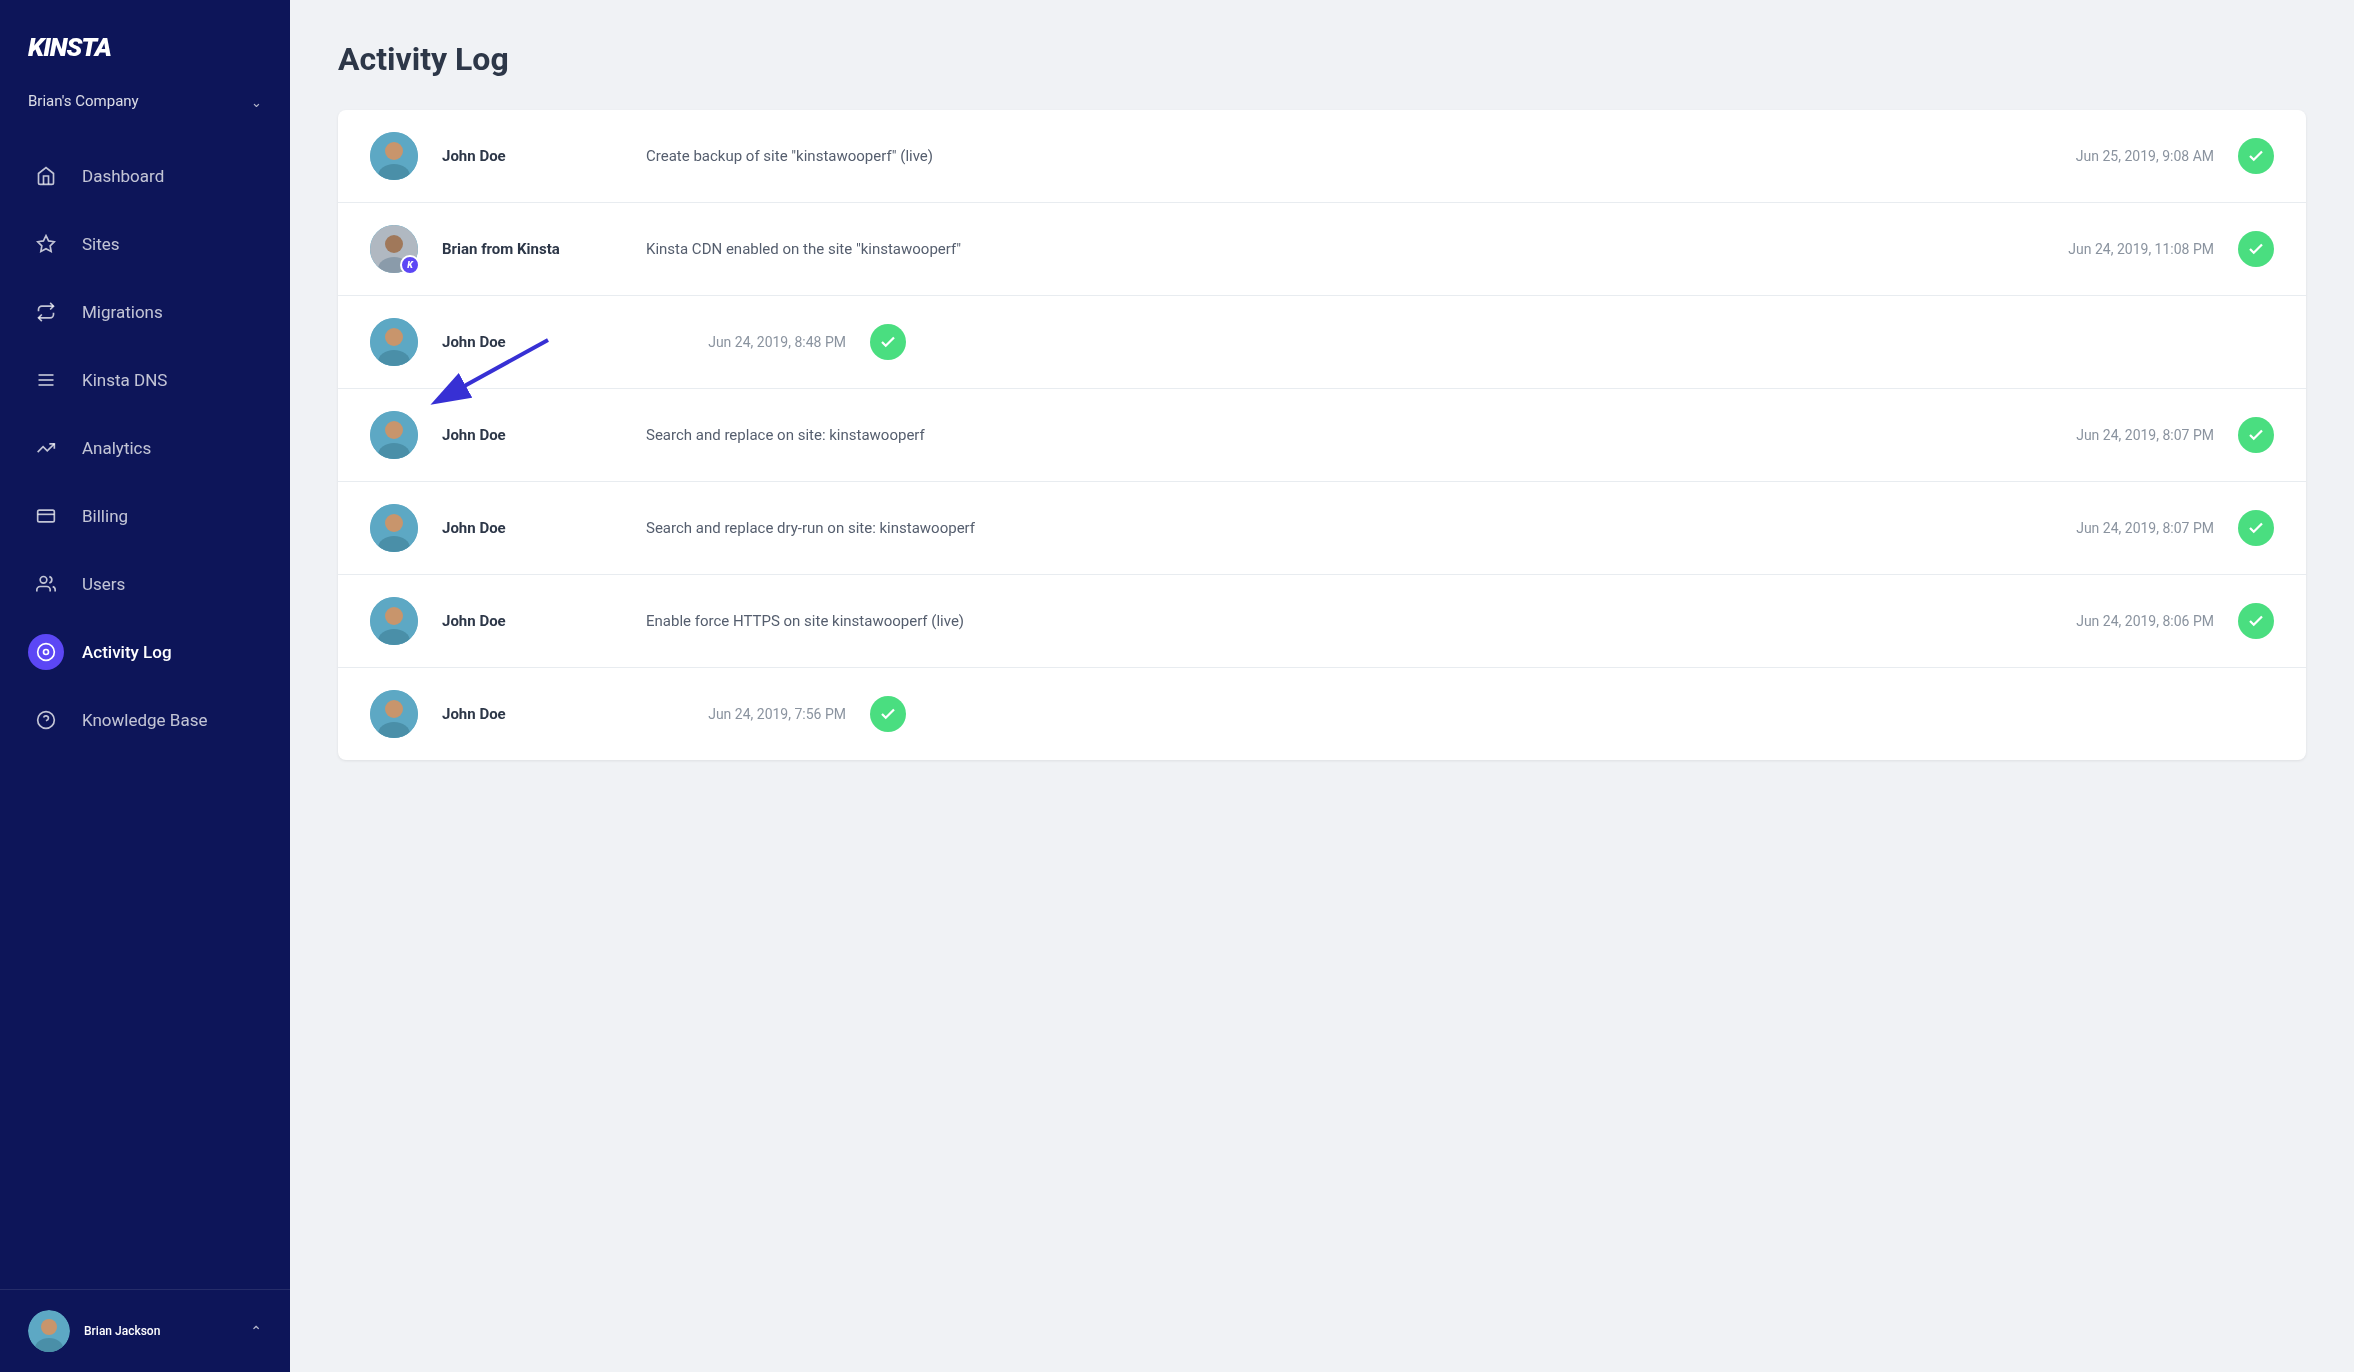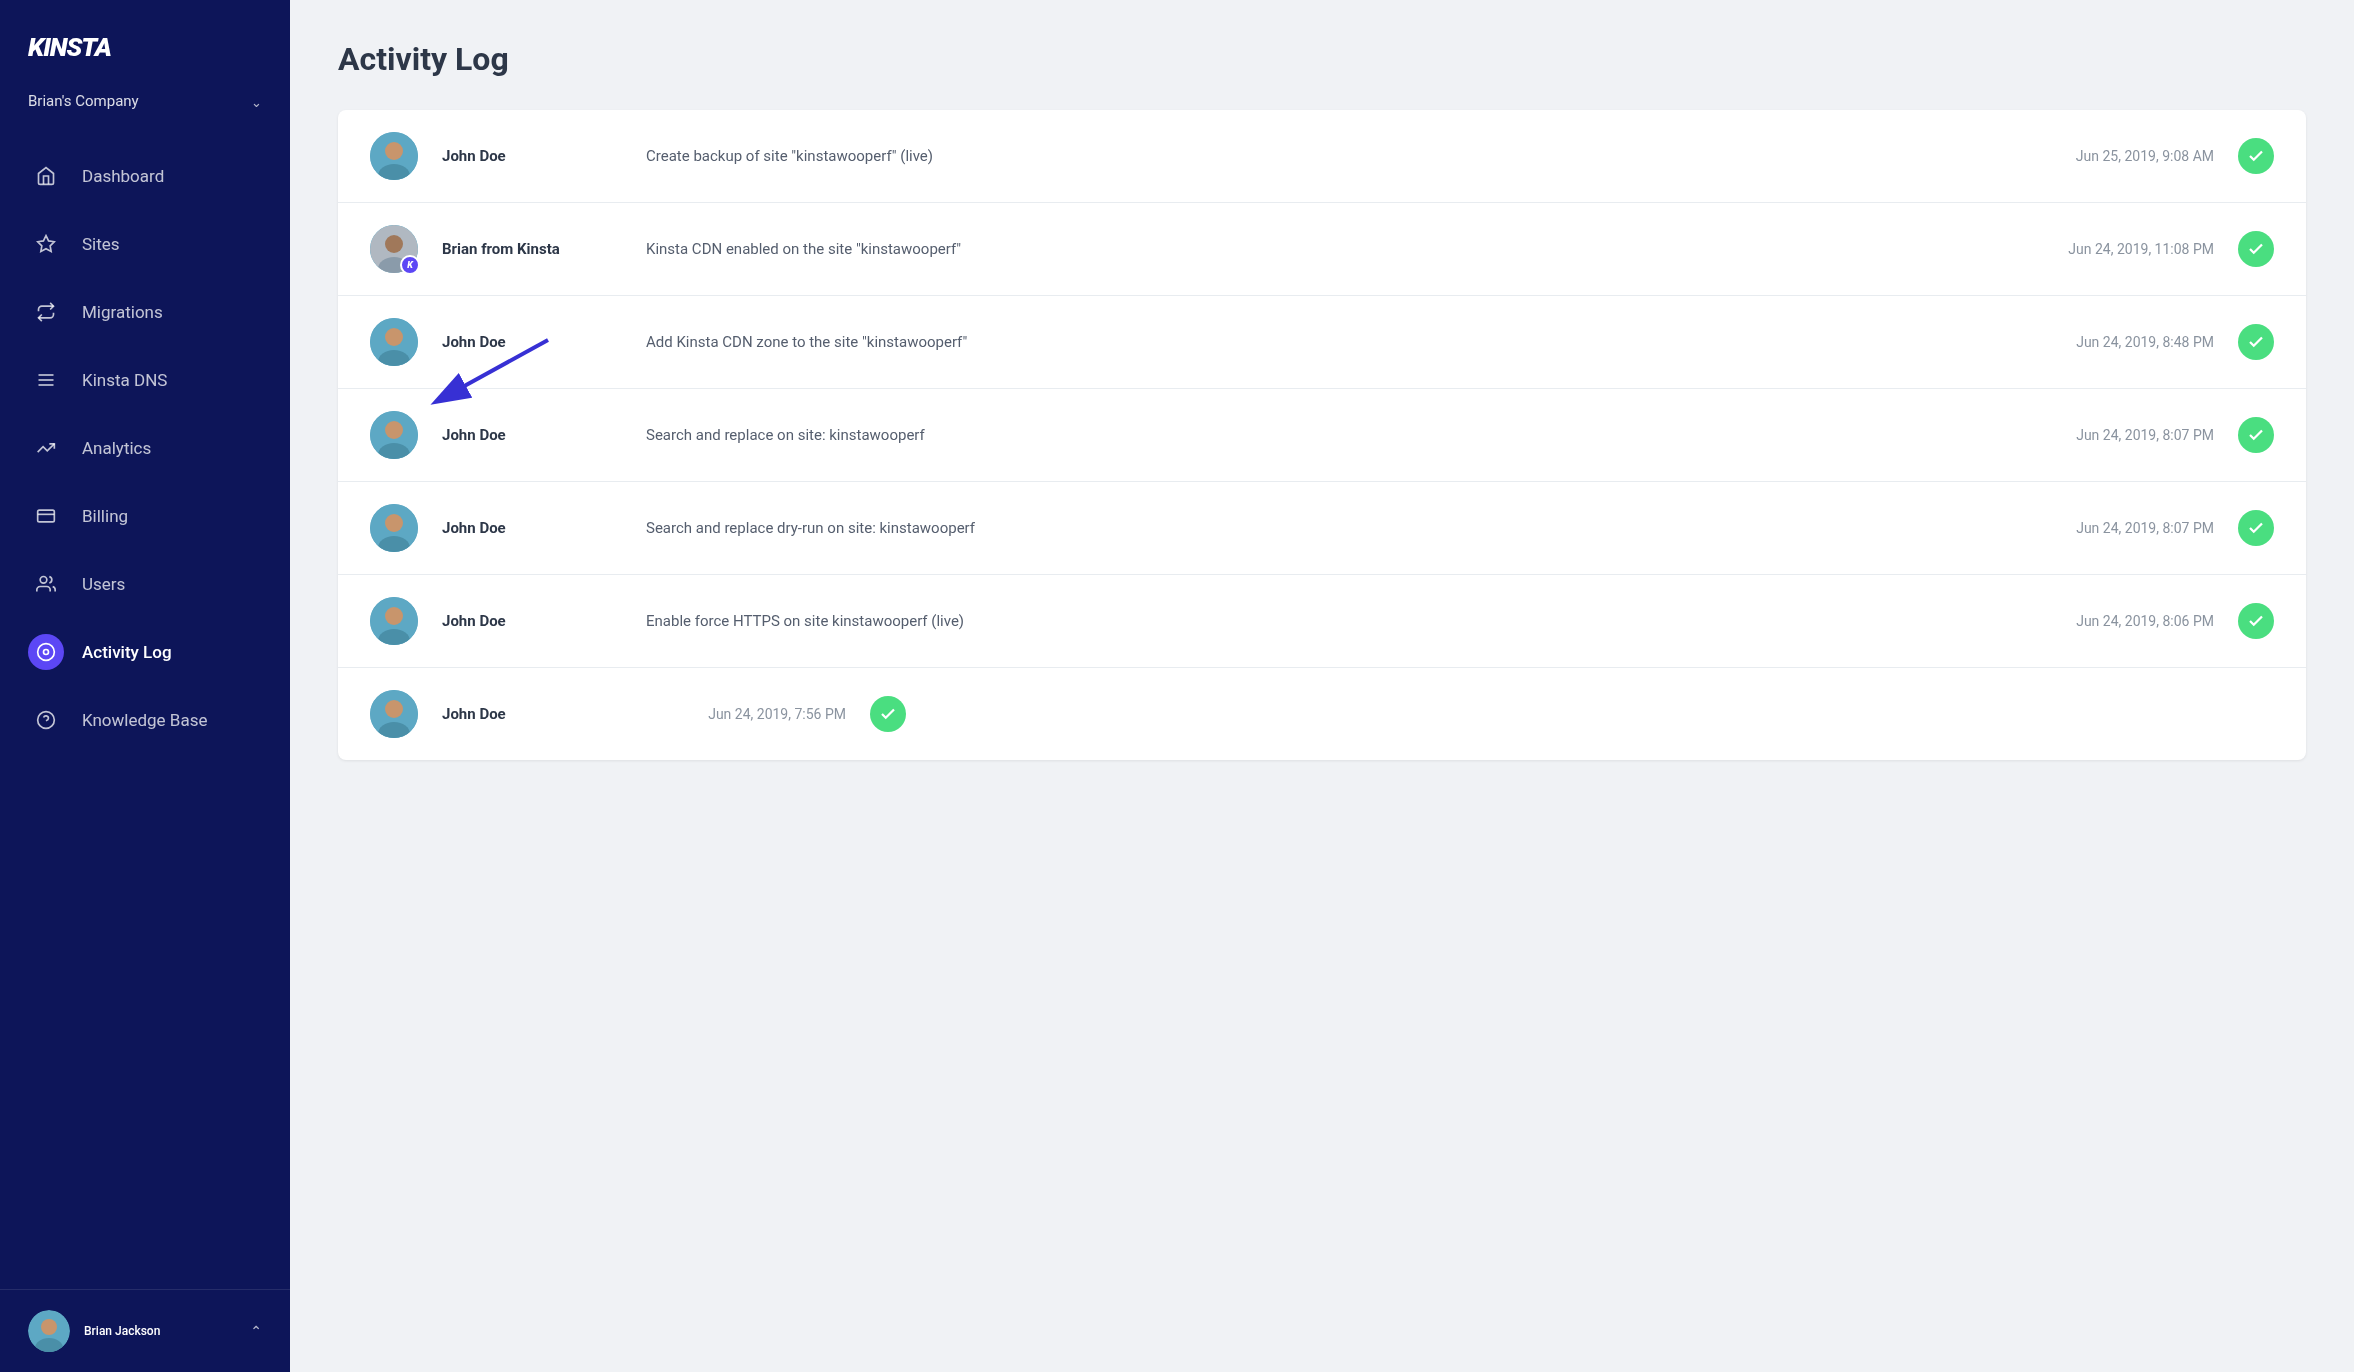--- a/index.html
+++ b/index.html
@@ -430,21 +430,20 @@
         <div class="activity-avatar">
           <div class="avatar-circle">
             <svg width="48" height="48" viewBox="0 0 48 48">
               <circle cx="24" cy="24" r="24" fill="#5da8c4"></circle>
               <circle cx="24" cy="19" r="9" fill="#c8956c"></circle>
               <ellipse cx="24" cy="44" rx="16" ry="12" fill="#4a8fa8"></ellipse>
             </svg>
           </div>
         </div>
         <span class="activity-user">John Doe</span>
-        <span class="activity-action">Add Kinsta CDN zone to the site "kinstawooperf"</span>
         <span class="activity-time">Jun 24, 2019, 8:48 PM</span>
         <div class="activity-status">
           <svg width="18" height="18" viewBox="0 0 24 24" fill="none" stroke="white" stroke-width="3">
             <polyline points="20 6 9 17 4 12"></polyline>
           </svg>
         </div>
       </div>
 
       <div class="activity-row">
         <div class="activity-avatar">

